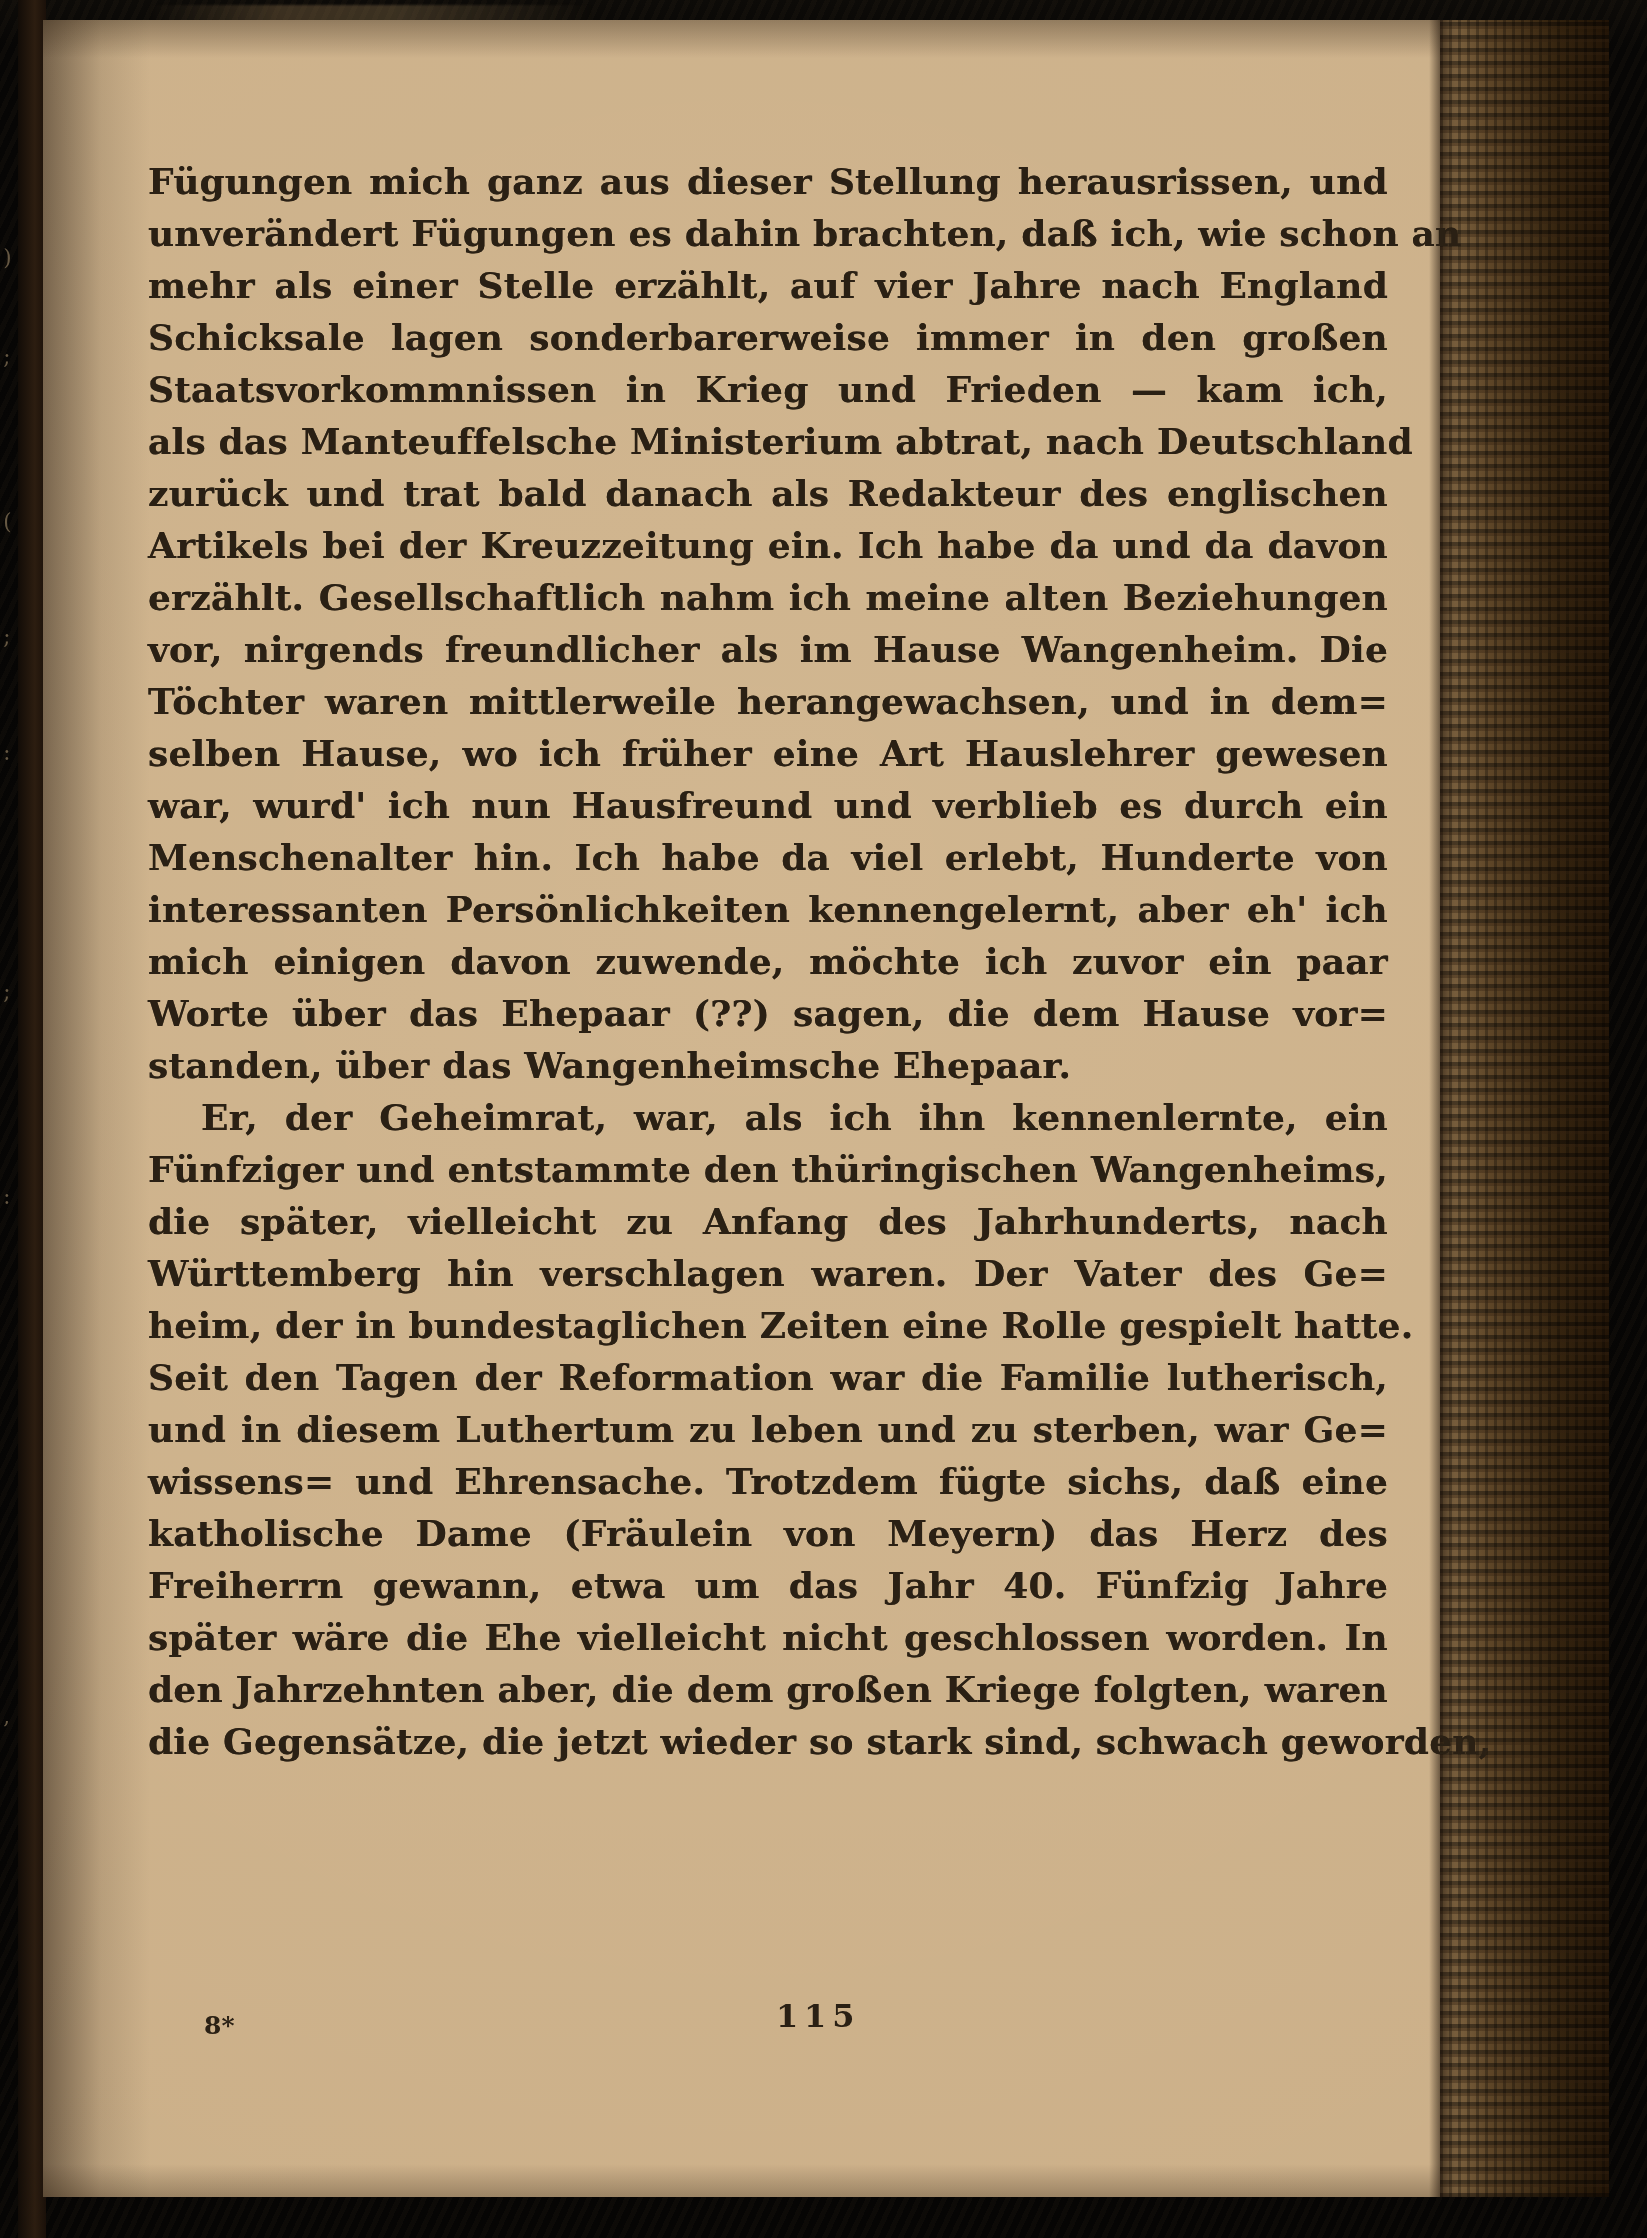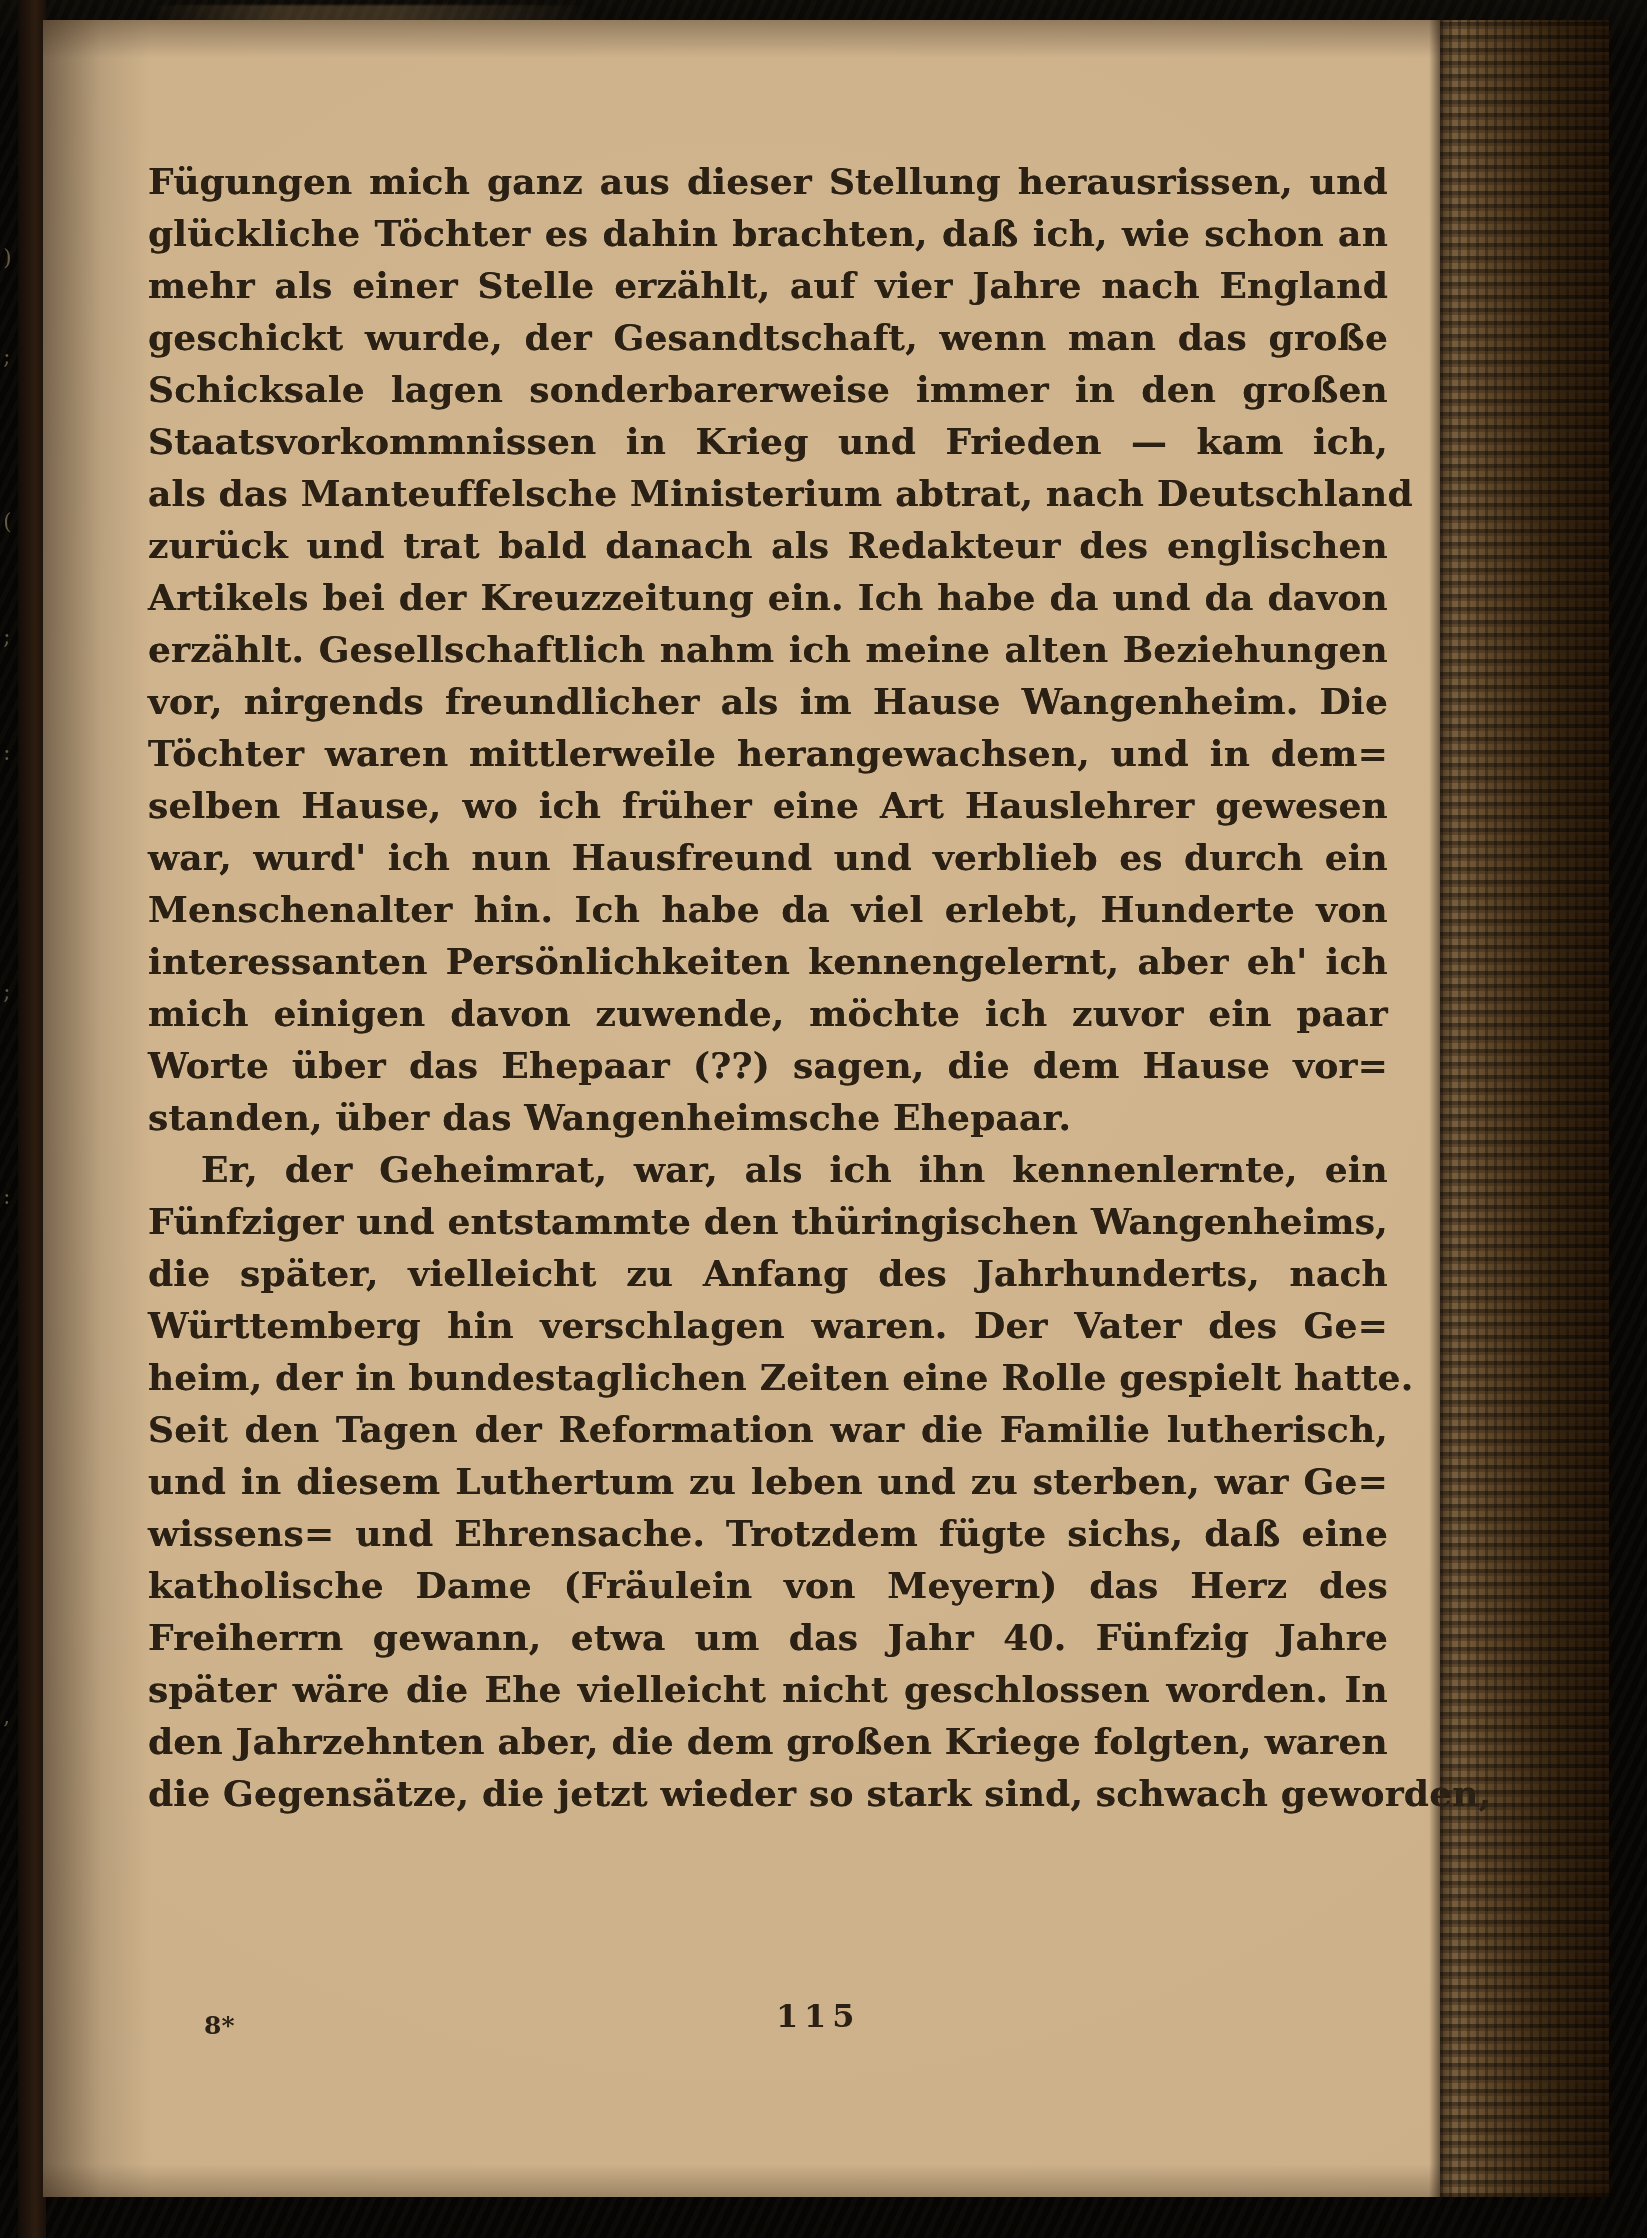--- a/index.html
+++ b/index.html
@@ -115,23 +115,22 @@
   <span>,</span>
 </div>
 
 <div class="paper">
 
   <div class="fore-edge-seam"></div>
   <div class="fore-edge"></div>
 
   <div class="text-block">
     <div class="line">Fügungen mich ganz aus dieser Stellung herausrissen, und</div>
-    <div class="line">glückliche Töchter es dahin brachten, daß ich, wie schon an</div>
+    <div class="line">unverändert Fügungen es dahin brachten, daß ich, wie schon an</div>
     <div class="line">mehr als einer Stelle erzählt, auf vier Jahre nach England</div>
-    <div class="line">geschickt wurde, der Gesandtschaft, wenn man das große</div>
     <div class="line">Schicksale lagen sonderbarerweise immer in den großen</div>
     <div class="line">Staatsvorkommnissen in Krieg und Frieden — kam ich,</div>
     <div class="line">als das Manteuffelsche Ministerium abtrat, nach Deutschland</div>
     <div class="line">zurück und trat bald danach als Redakteur des englischen</div>
     <div class="line">Artikels bei der Kreuzzeitung ein. Ich habe da und da davon</div>
     <div class="line">erzählt. Gesellschaftlich nahm ich meine alten Beziehungen</div>
     <div class="line">vor, nirgends freundlicher als im Hause Wangenheim. Die</div>
     <div class="line">Töchter waren mittlerweile herangewachsen, und in dem=</div>
     <div class="line">selben Hause, wo ich früher eine Art Hauslehrer gewesen</div>
     <div class="line">war, wurd' ich nun Hausfreund und verblieb es durch ein</div>

